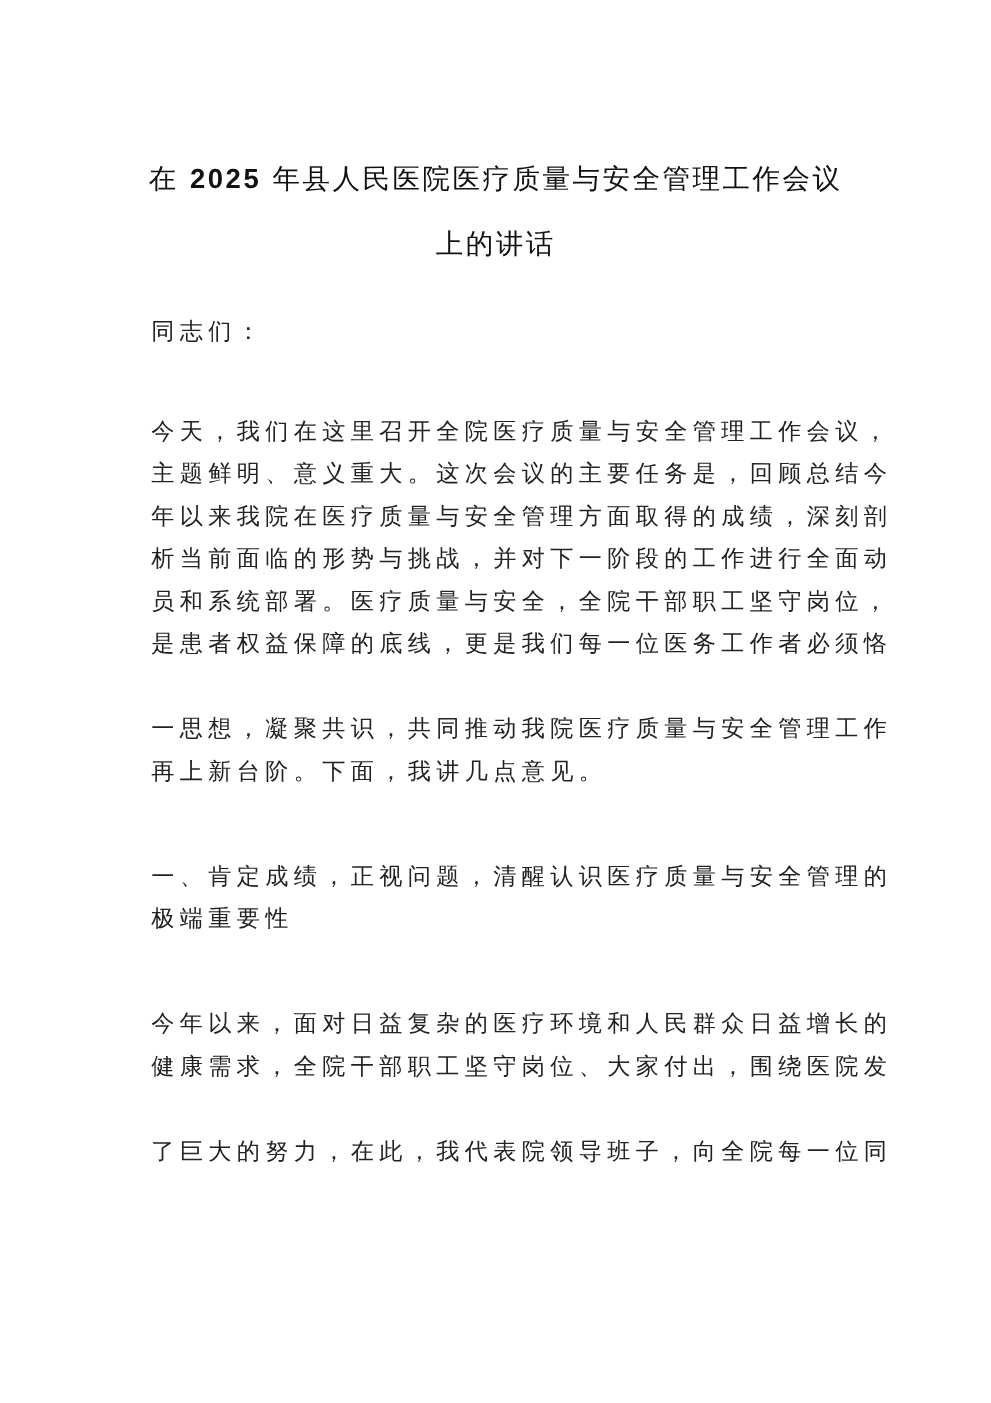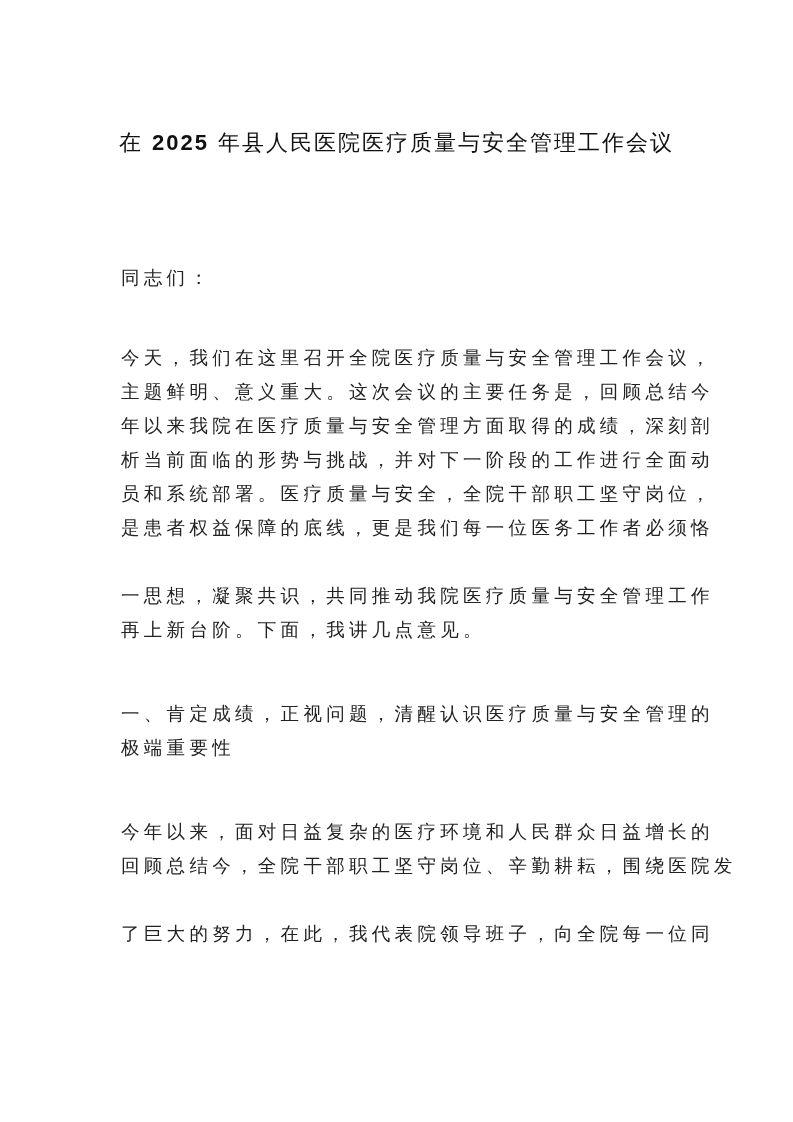--- a/index.html
+++ b/index.html
@@ -3,38 +3,39 @@
 <meta charset="utf-8">
 <style>
   html, body { margin:0; padding:0; background:#ffffff; }
   body { width:793px; height:1122px; position:relative; overflow:hidden;
          font-family: "DejaVu Sans", "Liberation Sans", sans-serif; color:#111; }
   .page { position:absolute; left:0; top:0; width:633px; height:1122px; background:#fff; }
   .title { position:absolute; left:0; width:793px; text-align:center; font-size:22px; letter-spacing:2px; color:#111; }
   .title b { font-family:"Liberation Sans", sans-serif; font-weight:bold; }
   .t1 { top:128px; }
   .t2 { top:180px; }
-  .line { position:absolute; left:121px; width:560px; font-size:18.5px; letter-spacing:4.3px; white-space:nowrap; color:#222; line-height:24px;margin-top:12px; }
+  .line { position:absolute; left:121px; width:560px; font-size:18.5px; letter-spacing:4.3px; white-space:nowrap; color:#222; line-height:24px; }
 </style>
 </head>
 <body>
 
 <div class="page">
   <div class="title t1"><span>在 </span><b>2025</b><span> 年县人民医院医疗质量与安全管理工作会议</span></div>
+  <div class="title t2">上的讲话</div>
 
   <div class="line" style="top:254px">同志们：</div>
 
   <div class="line" style="top:334px">今天，我们在这里召开全院医疗质量与安全管理工作会议，</div>
   <div class="line" style="top:402px">年以来我院在医疗质量与安全管理方面取得的成绩，深刻剖</div>
   <div class="line" style="top:368px">主题鲜明、意义重大。这次会议的主要任务是，回顾总结今</div>
   <div class="line" style="top:436px">析当前面临的形势与挑战，并对下一阶段的工作进行全面动</div>
   <div class="line" style="top:470px">员和系统部署。医疗质量与安全，全院干部职工坚守岗位，</div>
   <div class="line" style="top:504px">是患者权益保障的底线，更是我们每一位医务工作者必须恪</div>
   <div class="line" style="top:572px">一思想，凝聚共识，共同推动我院医疗质量与安全管理工作</div>
   <div class="line" style="top:606px">再上新台阶。下面，我讲几点意见。</div>
 
   <div class="line" style="top:690px">一、肯定成绩，正视问题，清醒认识医疗质量与安全管理的</div>
   <div class="line" style="top:724px">极端重要性</div>
 
   <div class="line" style="top:808px">今年以来，面对日益复杂的医疗环境和人民群众日益增长的</div>
-  <div class="line" style="top:842px">回顾总结今，全院干部职工坚守岗位、辛勤耕耘，围绕医院发</div>
+  <div class="line" style="top:842px">健康需求，全院干部职工坚守岗位、大家付出，围绕医院发</div>
   <div class="line" style="top:910px">了巨大的努力，在此，我代表院领导班子，向全院每一位同</div>
 </div>
 
 </body></html>

